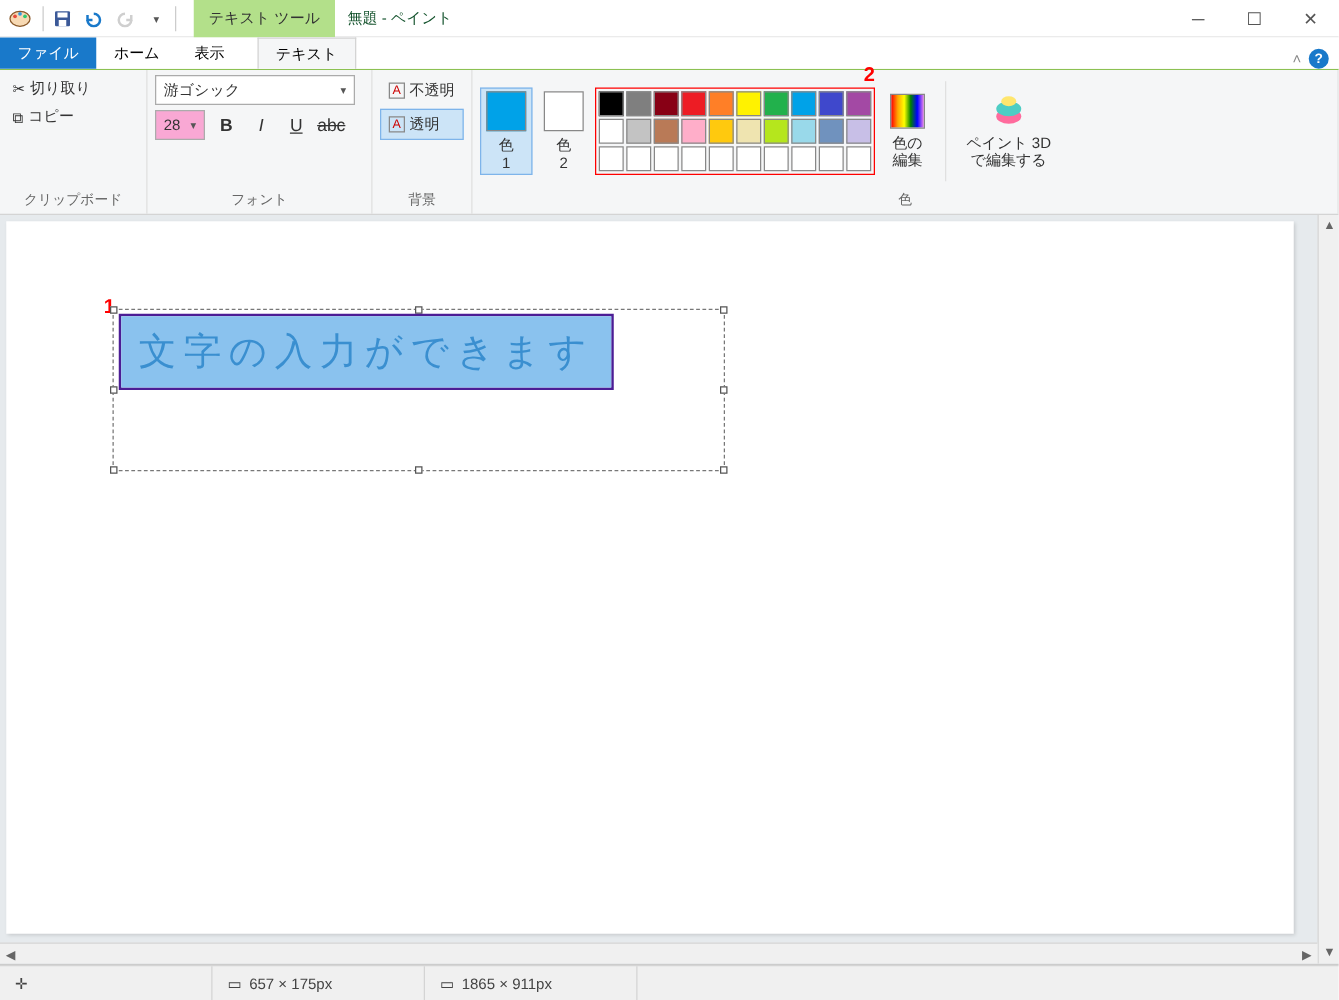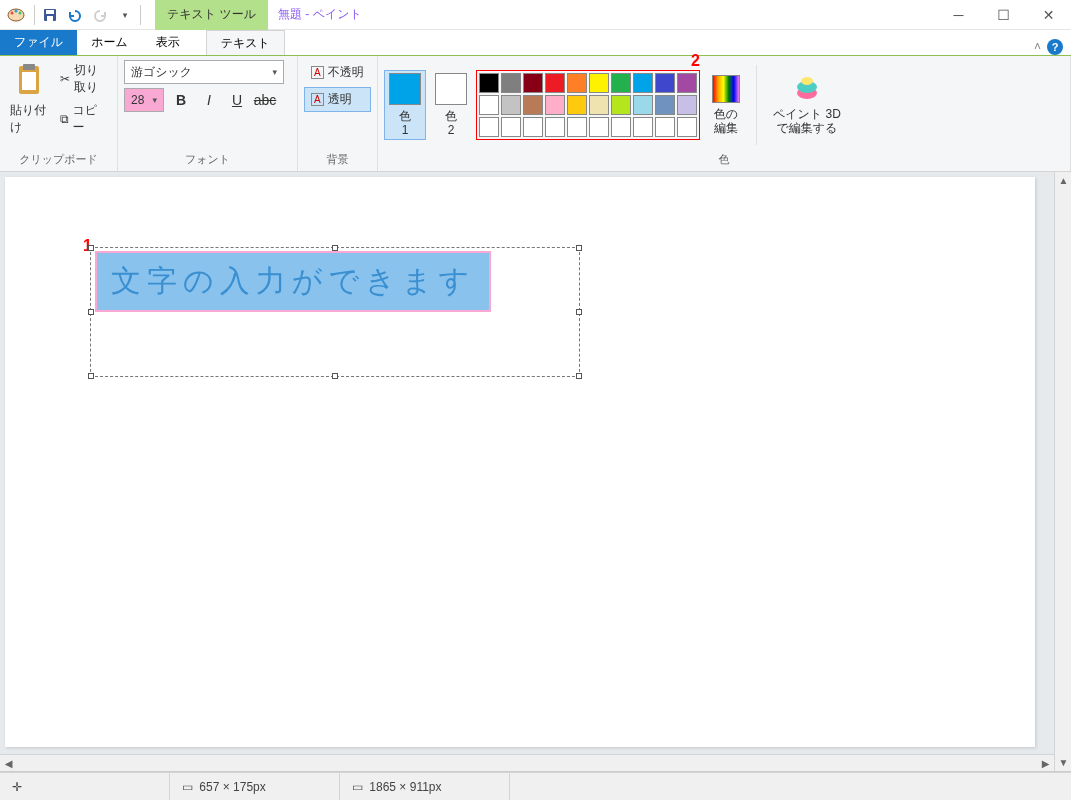--- a/index.html
+++ b/index.html
@@ -5,21 +5,21 @@
 * { margin: 0; padding: 0; box-sizing: border-box; font-family: "Yu Gothic UI", "Meiryo", sans-serif; }
 body { width: 1071px; height: 800px; background: #fff; overflow: hidden; font-size: 12px; color: #333; }
 
 
 .titlebar { height: 30px; display: flex; align-items: center; background: #fff; border-bottom: 1px solid #e5e5e5; }
 .app-icon { width: 20px; height: 20px; margin: 0 4px 0 6px; display: flex; align-items: center; justify-content: center; }
 .qat { display: flex; align-items: center; gap: 3px; }
 .qat-btn { width: 22px; height: 22px; display: flex; align-items: center; justify-content: center; cursor: pointer; }
 .qat-sep { height: 20px; border-left: 1px solid #ccc; margin: 0 4px; }
 .context-tab-label { background: #b3e08a; padding: 4px 12px; color: #333; margin-left: 10px; height: 30px; display: flex; align-items: center; }
-.title-text { margin-left: 10px; color: #8b5cf6; }
+.title-text { margin-left: 10px; color: #14532d; }
 .win-controls { margin-left: auto; display: flex; }
 .win-btn { width: 45px; height: 30px; display: flex; align-items: center; justify-content: center; cursor: pointer; font-size: 14px; color: #555; }
 
 
 .tabs-row { height: 25px; display: flex; align-items: flex-end; background: #fff; position: relative; }
 .file-tab { background: #1979ca; color: #fff; padding: 4px 14px; height: 25px; display: flex; align-items: center; cursor: pointer; font-size: 12px; }
 .tab { padding: 4px 14px; height: 25px; display: flex; align-items: center; cursor: pointer; color: #000000; font-size: 12px; }
 .context-tab { background: #f5f6f7; border: 1px solid #d4d4d4; border-bottom: none; }
 .ribbon-toggle { margin-left: auto; display: flex; align-items: center; gap: 6px; padding-right: 8px; }
 .help-icon { width: 16px; height: 16px; border-radius: 50%; background: #1979ca; color: #fff; display: flex; align-items: center; justify-content: center; font-size: 11px; font-weight: bold; }
@@ -57,21 +57,21 @@
 
 
 .canvas-area { height: 600px; background: #e6eaed; position: relative; overflow: hidden; border-bottom: 1px solid #ccc; }
 .canvas-scroll-v { position: absolute; right: 0; top: 0; bottom: 0; width: 17px; background: #f0f0f0; border-left: 1px solid #d4d4d4; }
 .canvas-scroll-h { position: absolute; left: 0; right: 17px; bottom: 0; height: 17px; background: #f0f0f0; border-top: 1px solid #d4d4d4; }
 .scroll-btn { width: 17px; height: 17px; display: flex; align-items: center; justify-content: center; color: #666; font-size: 10px; cursor: pointer; }
 .canvas { position: absolute; left: 5px; top: 5px; width: 1030px; height: 570px; background: #fff; box-shadow: 1px 1px 3px rgba(0,0,0,0.15); }
 
 .text-sel-outer { position: absolute; border: 1px dashed #777; }
 .text-handle { position: absolute; width: 6px; height: 6px; background: #fff; border: 1px solid #555; }
-.text-inner { position: absolute; border: 2px solid #f9a8d4; }
+.text-inner { position: absolute; border: 2px solid #4c1d95; }
 .text-content { background: #8ac2ee; color: #3a8fd0; font-size: 30px; padding: 8px 14px; letter-spacing: 6px; display: inline-block; }
 
 .anno { position: absolute; color: red; font-weight: bold; font-size: 16px; }
 
 
 .statusbar { height: 28px; background: #f0f0f0; border-top: 1px solid #d4d4d4; display: flex; align-items: center; font-size: 12px; color: #444; }
 .status-cell { padding: 0 12px; display: flex; align-items: center; gap: 6px; border-right: 1px solid #d4d4d4; height: 100%; min-width: 170px; }
 .zoom-group { margin-left: auto; display: flex; align-items: center; gap: 4px; padding: 0 10px; }
 .zoom-btn { width: 18px; height: 18px; border: 1px solid #888; border-radius: 50%; display: flex; align-items: center; justify-content: center; cursor: pointer; background: #fff; font-size: 11px; }
 .zoom-slider { width: 100px; height: 4px; background: #ccc; position: relative; }
@@ -131,28 +131,20 @@
   <div class="ribbon-toggle">
     <span style="color:#888;cursor:pointer">˄</span>
     <div class="help-icon">?</div>
   </div>
 </div>
 
 <div class="ribbon">
 
   <div class="ribbon-group" style="width:118px">
     <div class="group-content">
-      <div class="paste-btn">
-        <div class="paste-icon"><svg width="32" height="36">
-              <rect x="6" y="4" width="20" height="28" fill="#d9a441" rx="2"></rect>
-              <rect x="10" y="2" width="12" height="6" fill="#888" rx="1"></rect>
-              <rect x="9" y="10" width="14" height="18" fill="#fff"></rect>
-            </svg></div>
-        <span>貼り付け</span>
-      </div>
       <div class="small-btns">
         <div class="small-btn">
             <span>✂</span>
             <span>切り取り</span>
           </div>
         <div class="small-btn">
             <span>⧉</span>
             <span>コピー</span>
           </div>
       </div>

